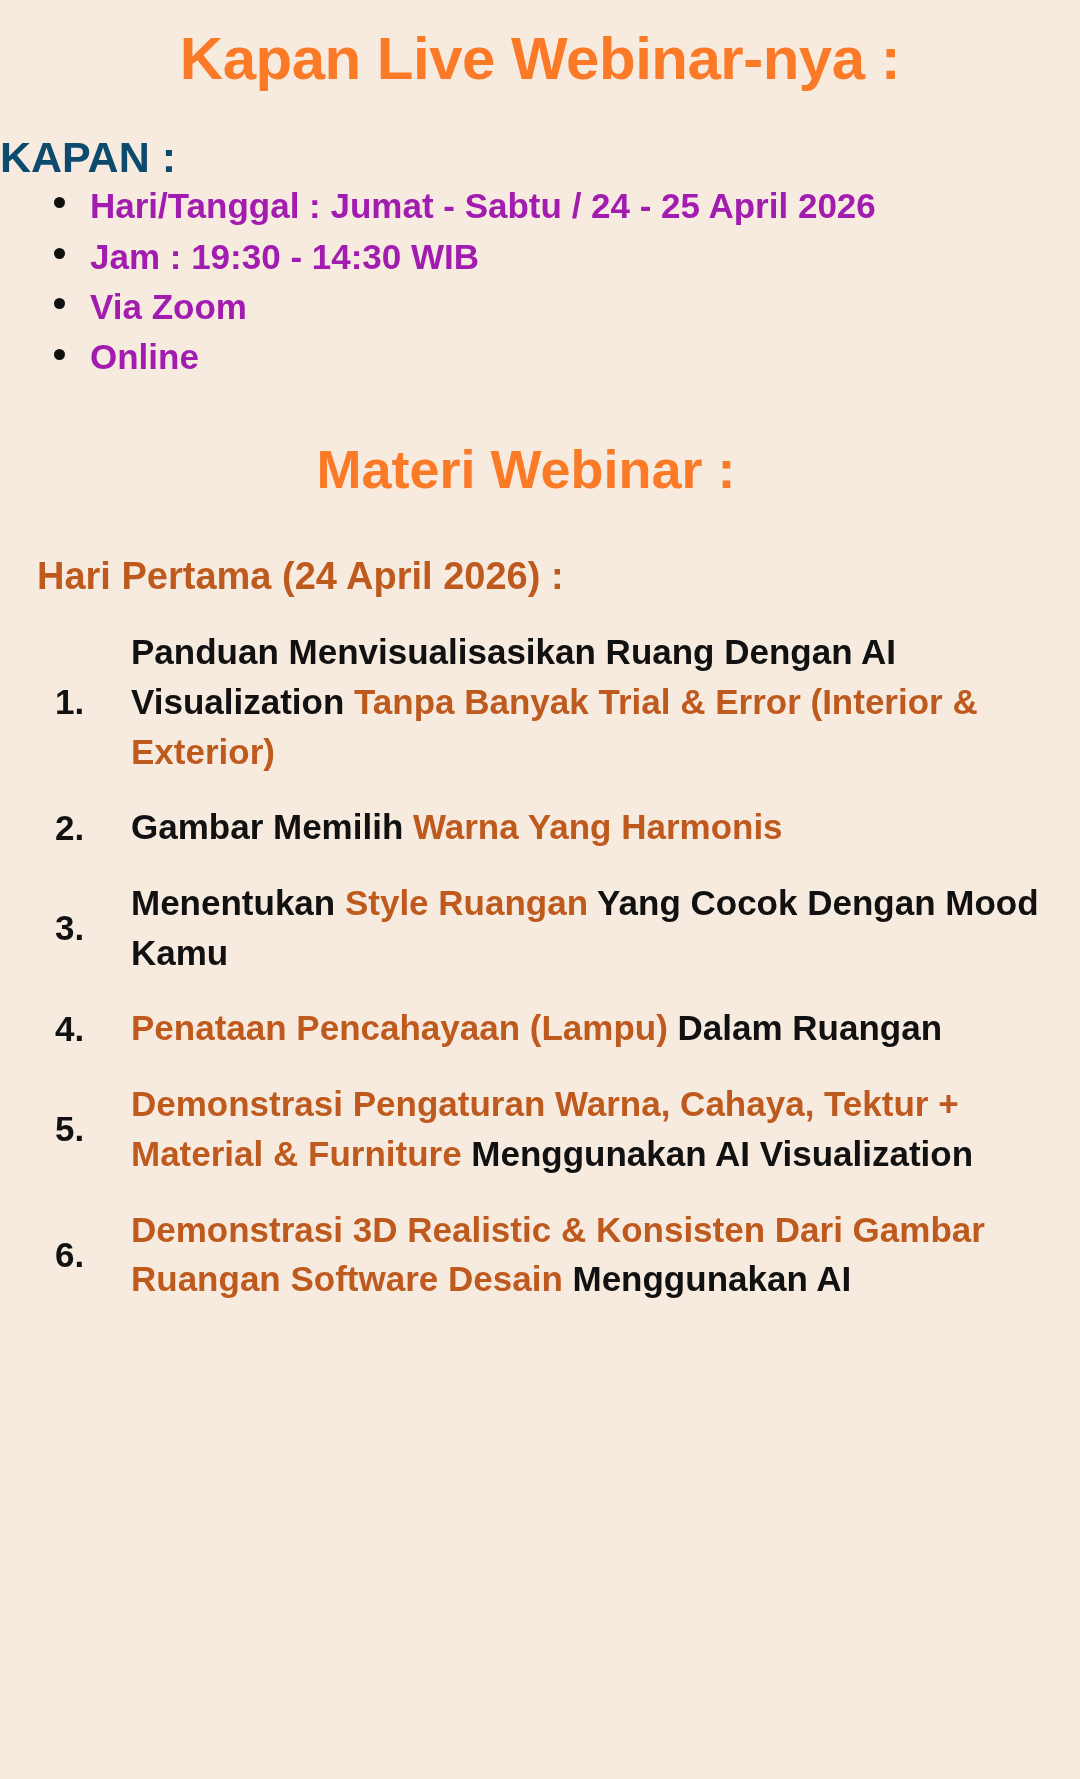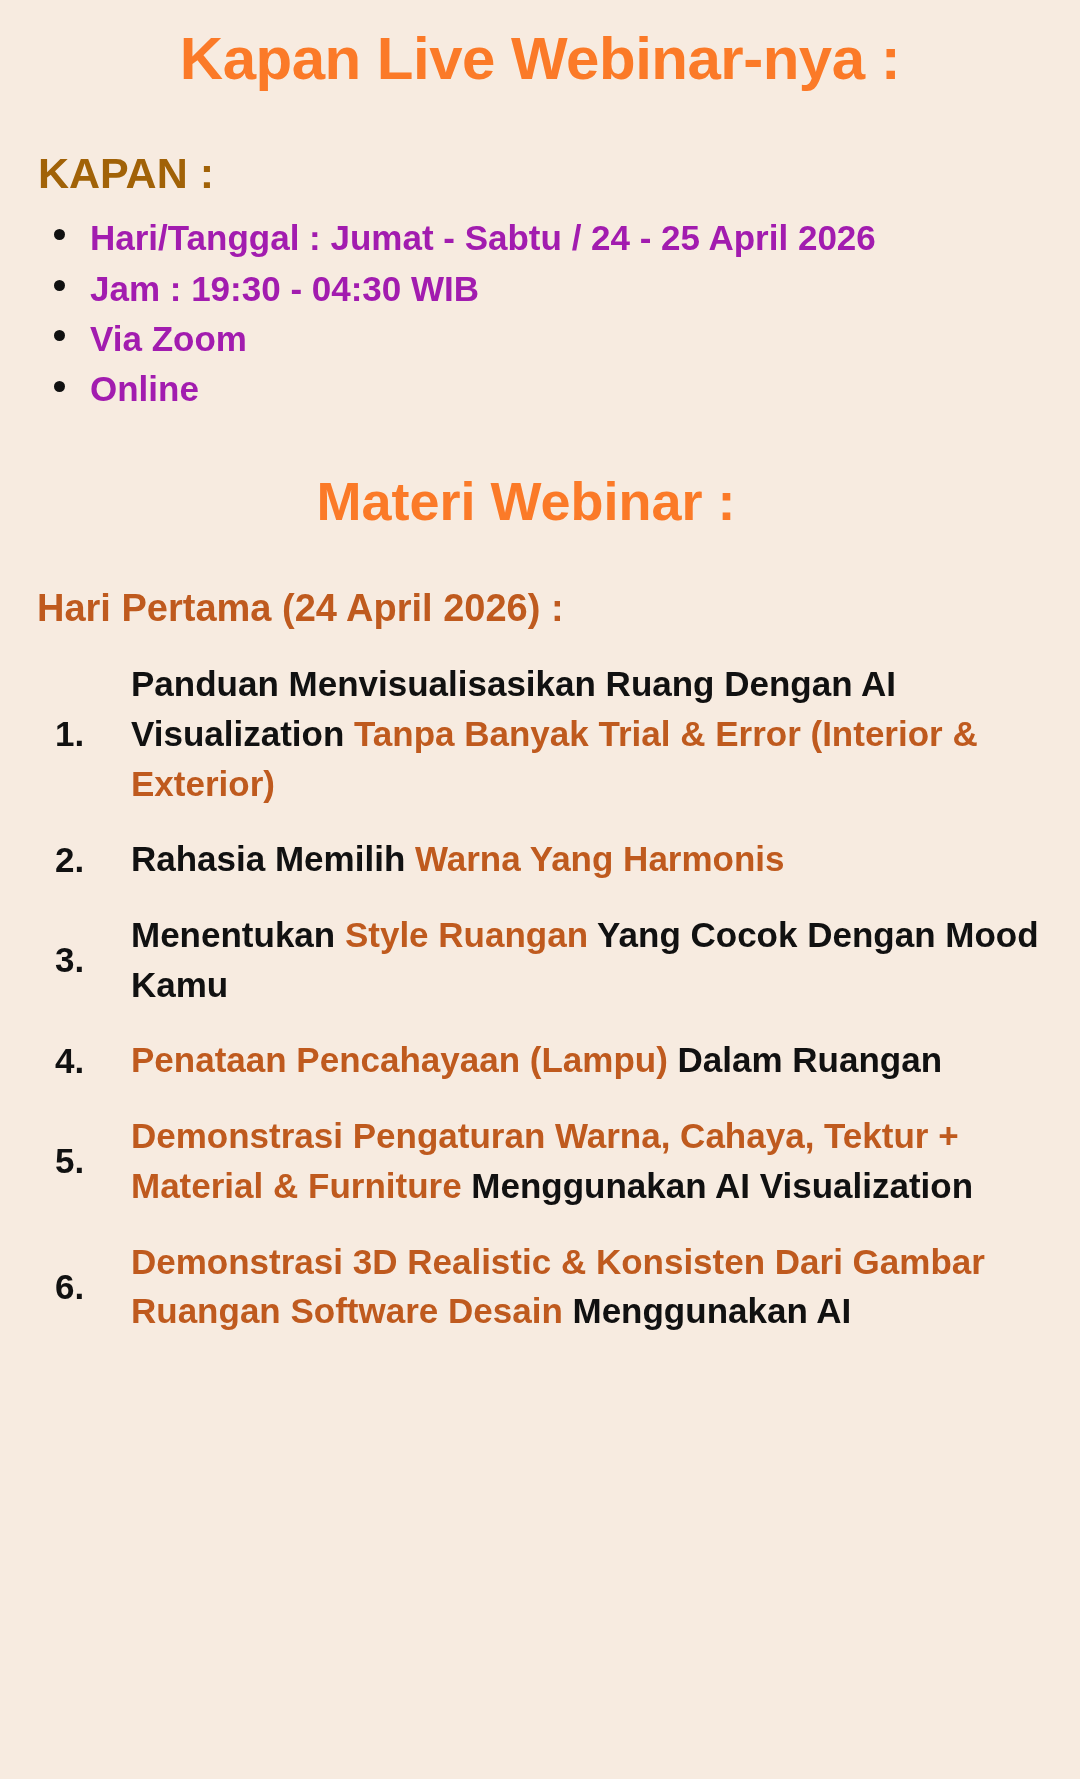--- a/index.html
+++ b/index.html
@@ -29,26 +29,25 @@
     font-size: 60px;
     font-weight: bold;
     letter-spacing: -0.5px;
     line-height: 1.05;
     margin: 0;
     padding-top: 27px;
   }
 
   
   .section-head {
-    color: #a16207;
+    color: #0c4a6e;
     font-size: 43px;
     font-weight: bold;
     line-height: 1.1;
-    margin: 16px;
-    padding-left: 22px;
+    margin: 0;
   }
   .kapan-head { padding-top: 44px; }
   .lokasi-head { padding-top: 58px; }
 
   
   ul.bullets {
     list-style: none;
     margin: 0;
     padding: 0;
   }
@@ -138,21 +137,21 @@
 
   <h2 class="section-head kapan-head">KAPAN :</h2>
 
   <ul class="bullets kapan-list">
     <li>
       <span class="dot"></span>
       <span>Hari/Tanggal : Jumat - Sabtu / 24 - 25 April 2026</span>
     </li>
     <li>
       <span class="dot"></span>
-      <span>Jam : 19:30 - 04:30 WIB</span>
+      <span>Jam : 19:30 - 14:30 WIB</span>
     </li>
   </ul>
 
 
   <ul class="bullets lokasi-list">
     <li>
       <span class="dot"></span>
       <span>Via Zoom</span>
     </li>
     <li>
@@ -165,21 +164,21 @@
 
   <h3 class="day-head">Hari Pertama (24 April 2026) :</h3>
 
   <ol class="topics" id="topics-list">
       <li>
         <span class="num">1.</span>
         <span class="topic-text"><span>Panduan Menvisualisasikan Ruang Dengan AI Visualization </span><span class="hl">Tanpa Banyak Trial &amp; Error (Interior &amp; Exterior)</span></span>
       </li>
       <li>
         <span class="num">2.</span>
-        <span class="topic-text"><span>Rahasia Memilih </span><span class="hl">Warna Yang Harmonis</span></span>
+        <span class="topic-text"><span>Gambar Memilih </span><span class="hl">Warna Yang Harmonis</span></span>
       </li>
       <li>
         <span class="num">3.</span>
         <span class="topic-text"><span>Menentukan </span><span class="hl">Style Ruangan</span><span> Yang Cocok Dengan Mood Kamu</span></span>
       </li>
       <li>
         <span class="num">4.</span>
         <span class="topic-text"><span class="hl">Penataan Pencahayaan (Lampu)</span><span> Dalam Ruangan</span></span>
       </li>
       <li>

